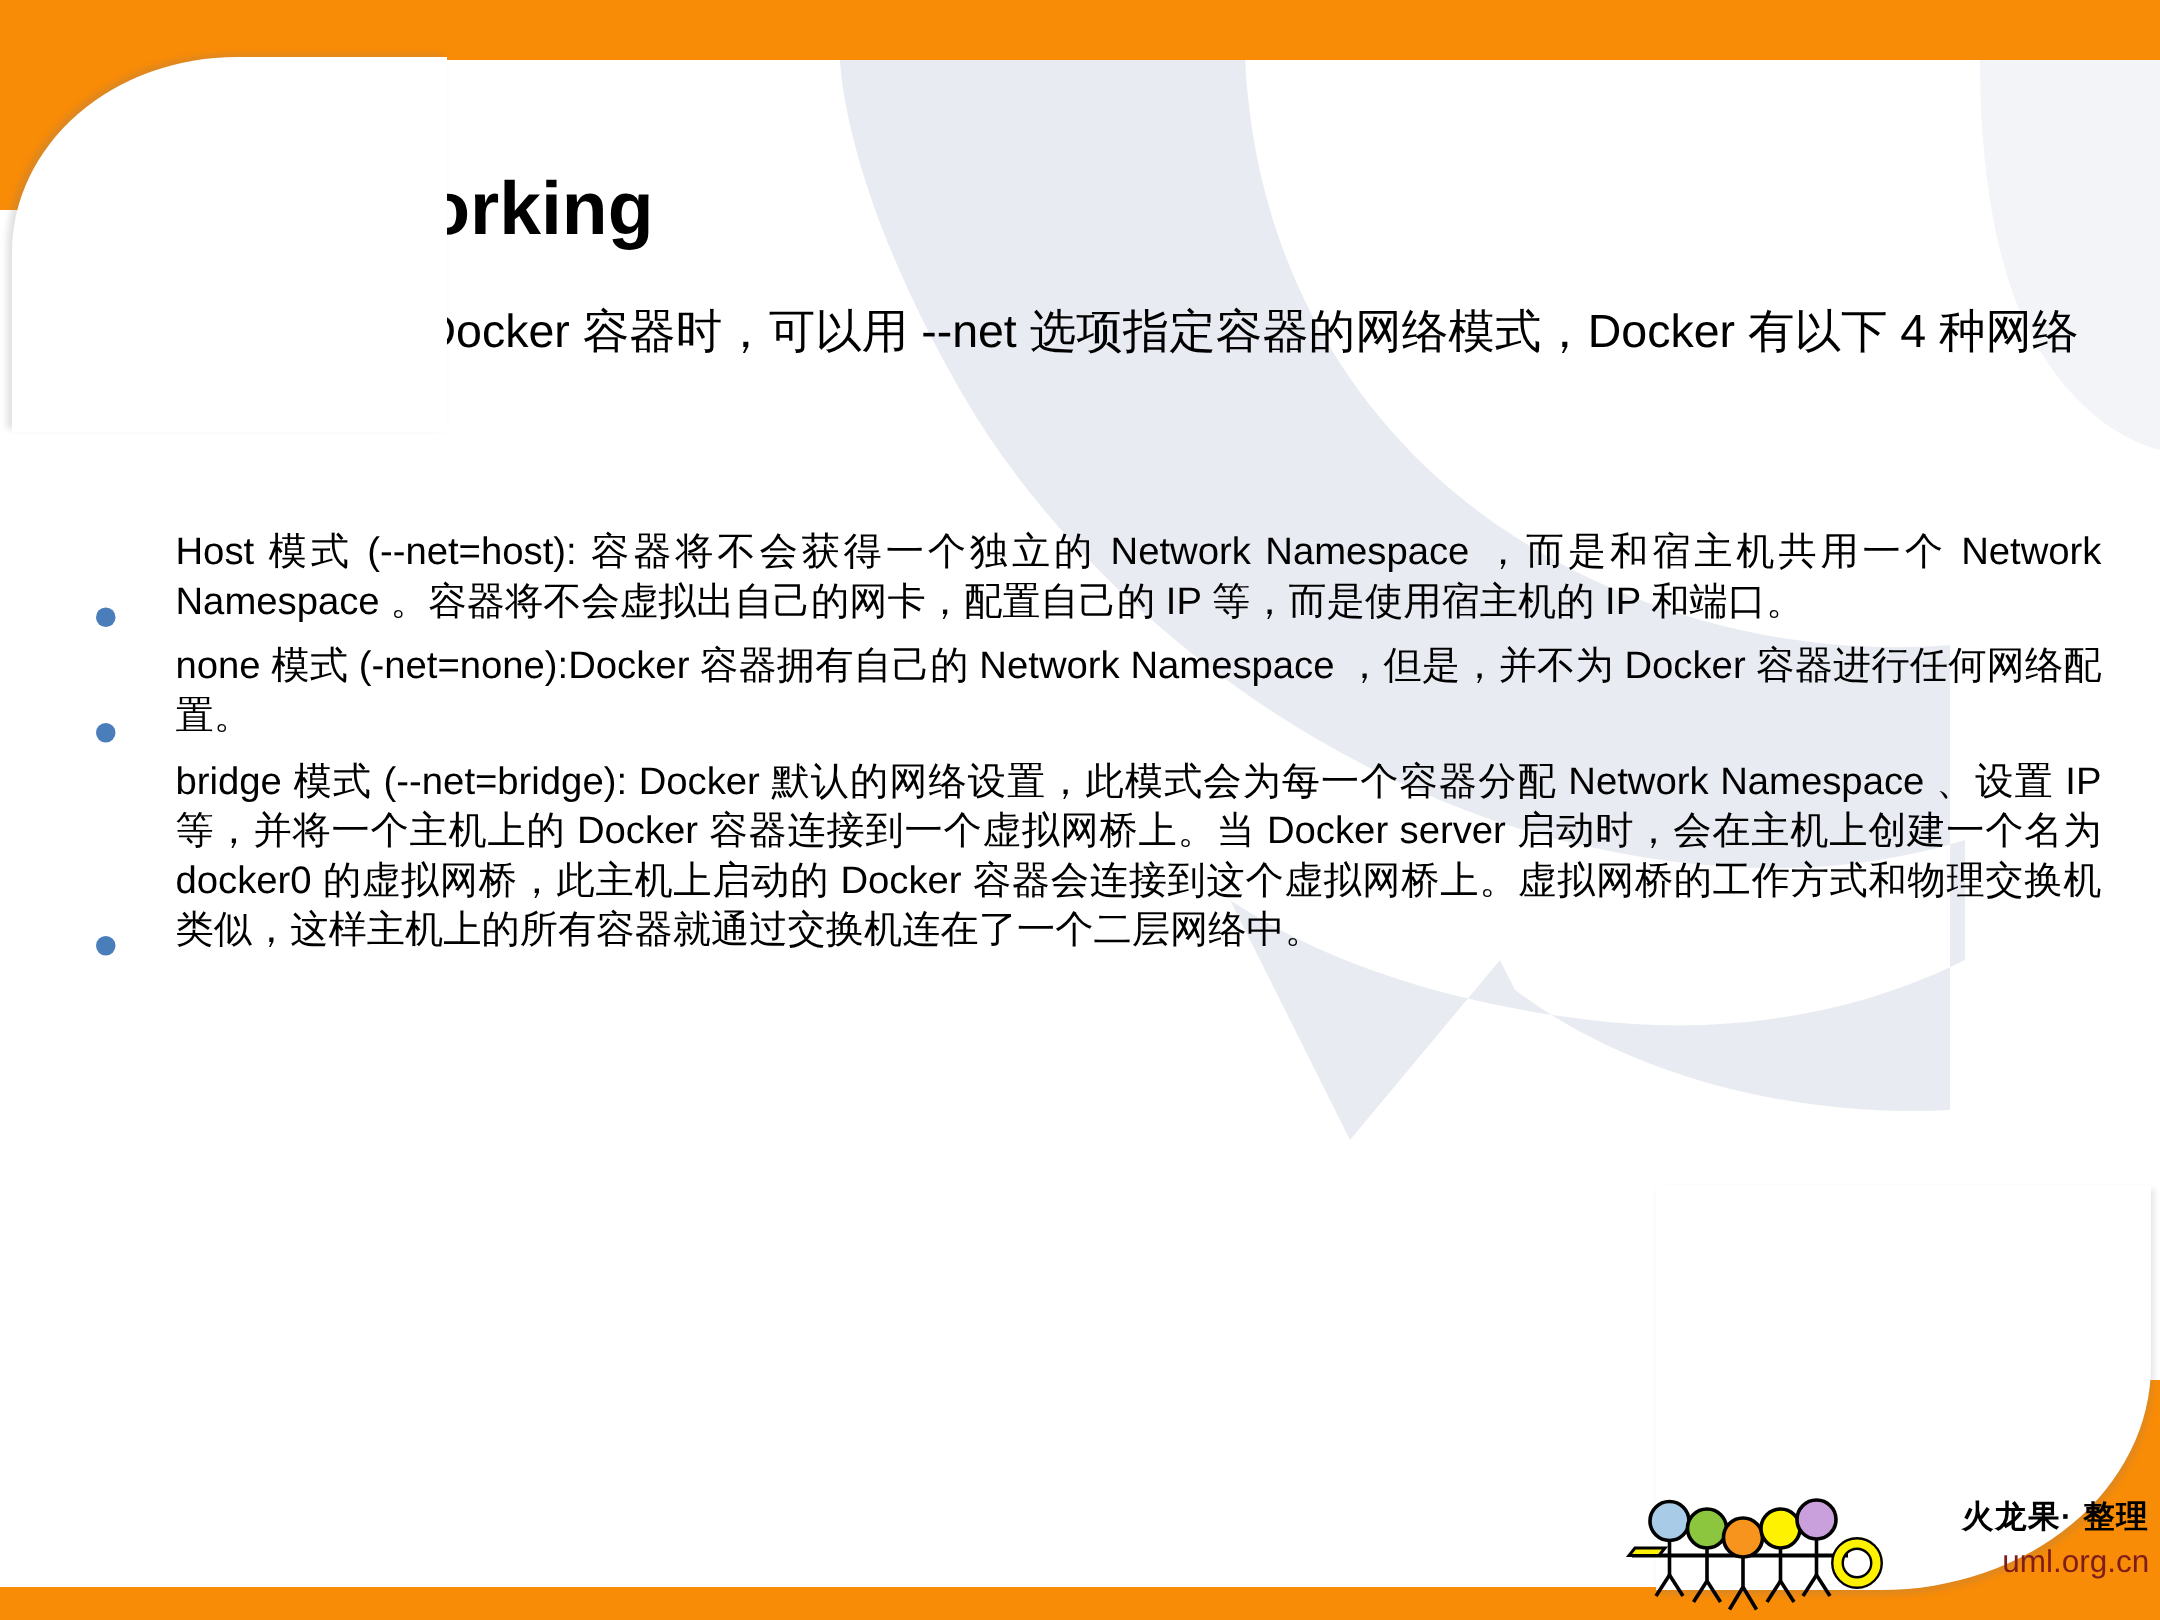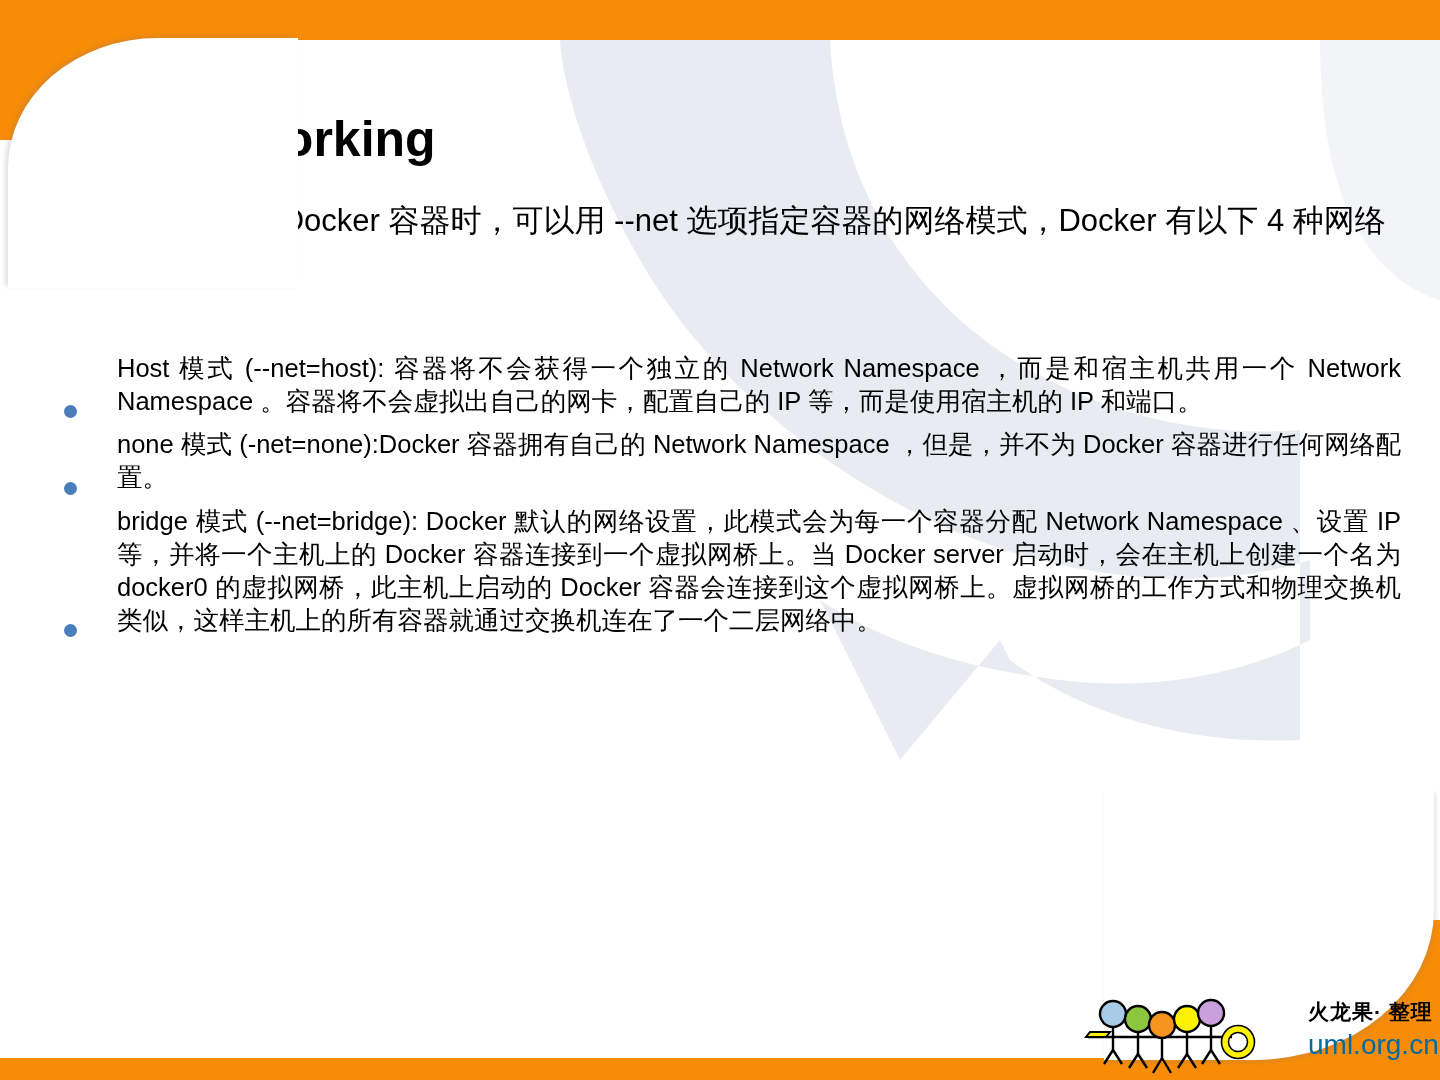--- a/index.html
+++ b/index.html
@@ -175,24 +175,25 @@
     margin-left: 40px;
   }
   .logo-cn {
     font-size: 21px;
     font-weight: bold;
     color: #000000;
     letter-spacing: 1px;
     white-space: nowrap;
   }
   .logo-url {
-    font-size: 28px;
-    color: #0369a1;
+    font-size: 21px;
+    color: #7f1d1d;
     margin-top: 9px;
     white-space: nowrap;
+    text-align: right;
   }
 </style>
 </head>
 <body>
 
 <div class="slide">
 
   <svg class="bg-layer swoosh" width="1440" height="1080" viewBox="0 0 1440 1080" xmlns="http://www.w3.org/2000/svg">
     <path d="M 560 38
              C 560 38, 560 120, 640 260

